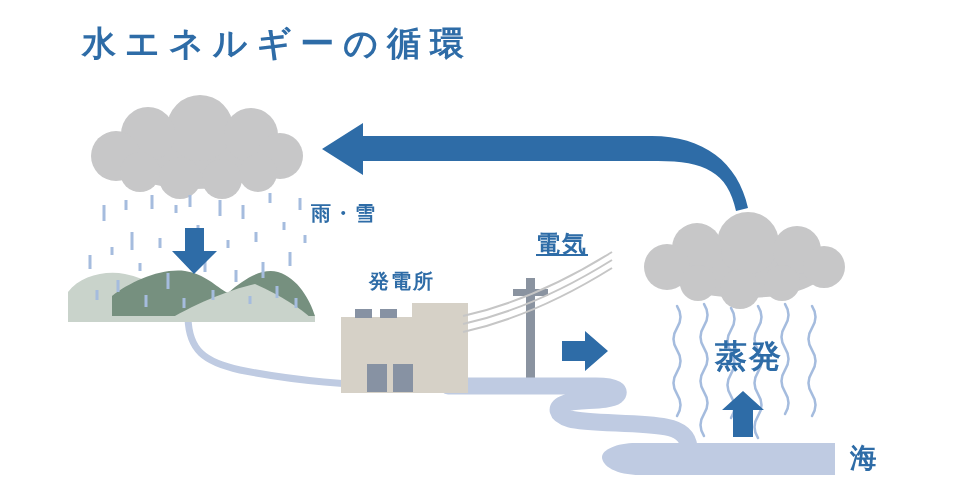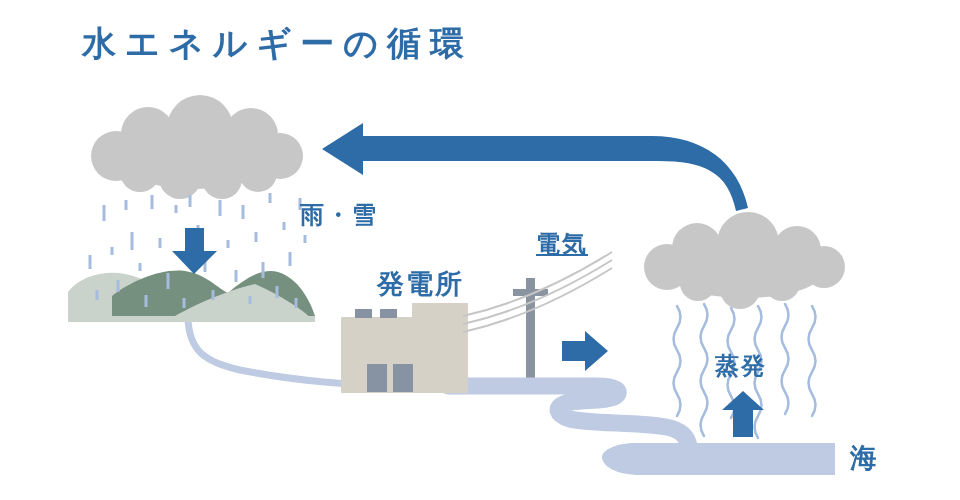--- a/index.html
+++ b/index.html
@@ -17,24 +17,24 @@
     color:var(--accent,#2e6ca7);
     font-weight:bold;
     white-space:nowrap;
     line-height:1;
   }
   .title{
     left:82px;top:26px;
     font-size:34px;
     letter-spacing:9px;
   }
-  .lbl-rain{left:300px;top:203px;font-size:24px;letter-spacing:2px;}
-  .lbl-plant{left:369px;top:271px;font-size:27px;letter-spacing:2px;margin-left:8px;}
+  .lbl-rain{left:311px;top:203px;font-size:20px;letter-spacing:2px;}
+  .lbl-plant{left:369px;top:271px;font-size:20px;letter-spacing:2px;}
   .lbl-elec{left:536px;top:232px;font-size:24px;letter-spacing:2px;text-decoration:underline;}
-  .lbl-evap{left:715px;top:354px;font-size:24px;letter-spacing:2px;}
+  .lbl-evap{left:715px;top:340px;font-size:32px;letter-spacing:2px;}
   .lbl-sea{left:850px;top:445px;font-size:27px;}
 </style>
 </head>
 <body>
 
 <div class="stage">
 
   <svg width="960" height="500" viewBox="0 0 960 500">
 
     <g>

